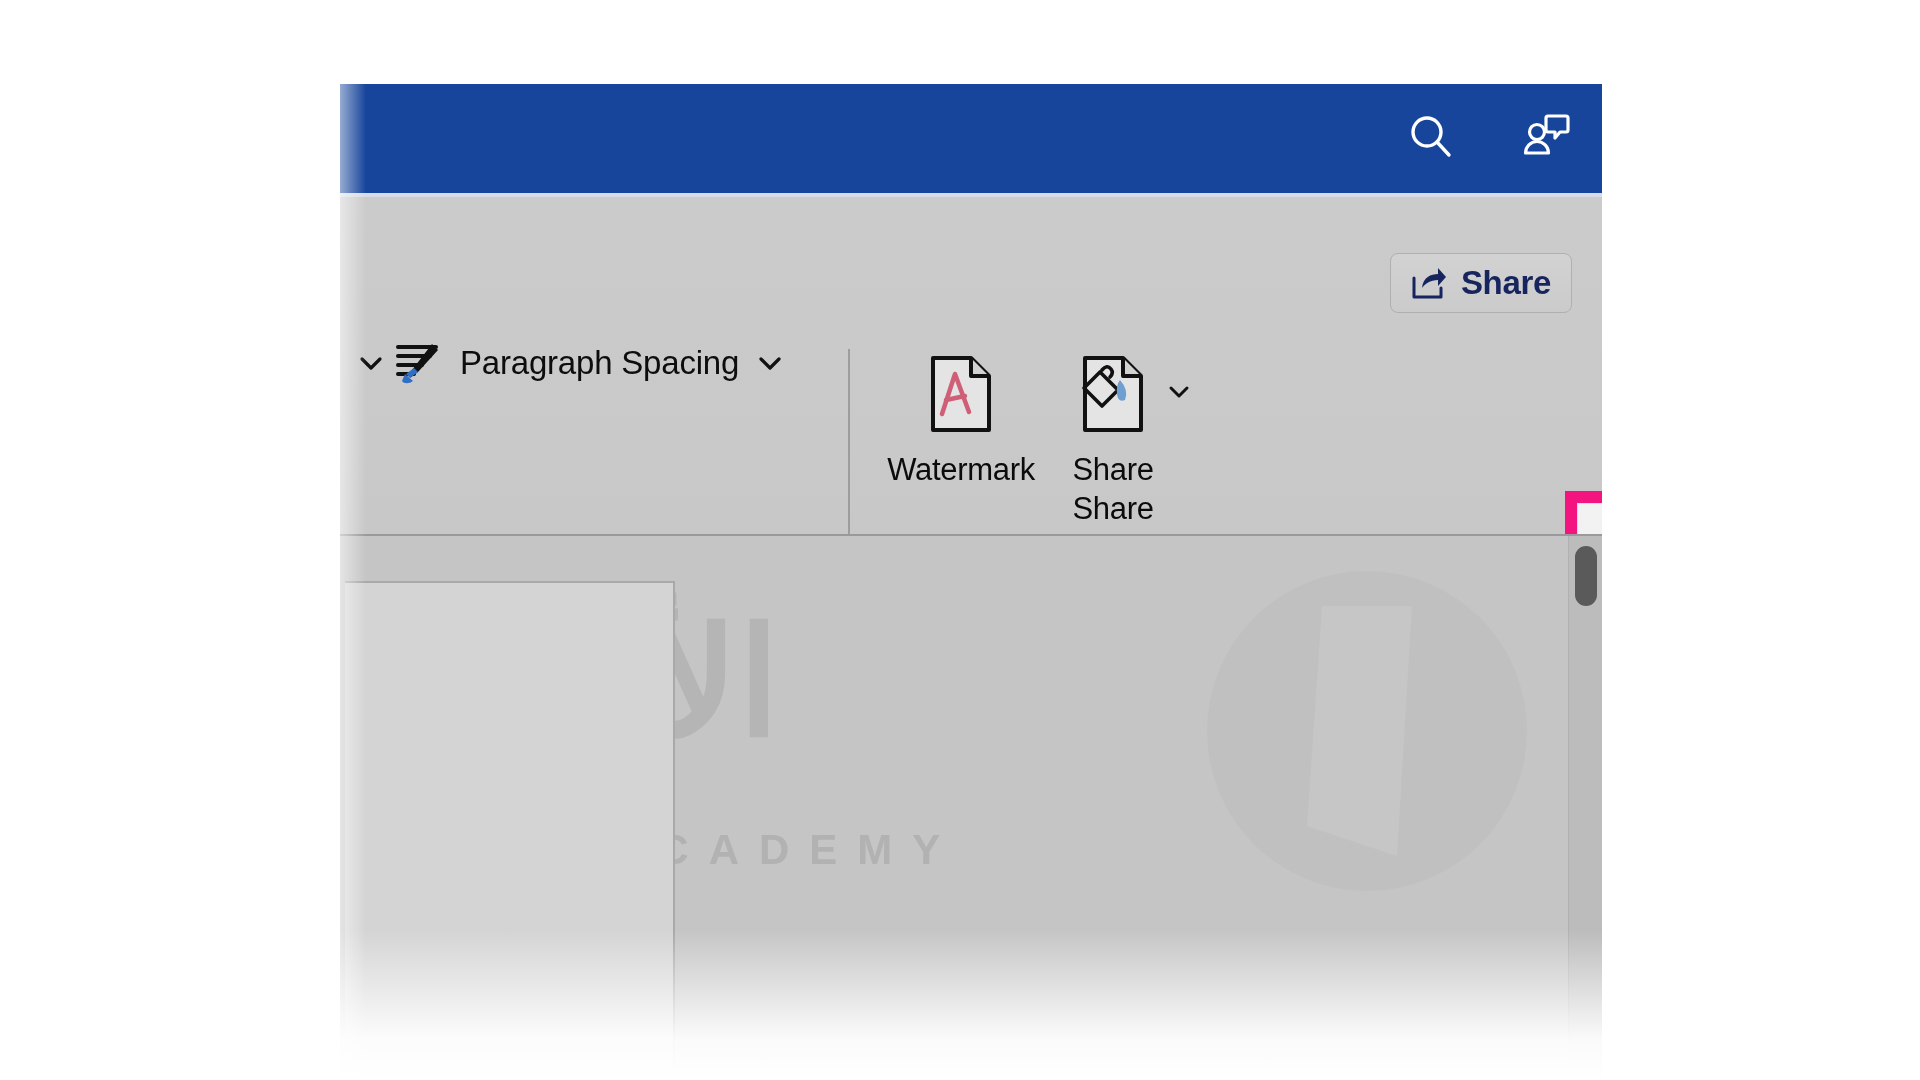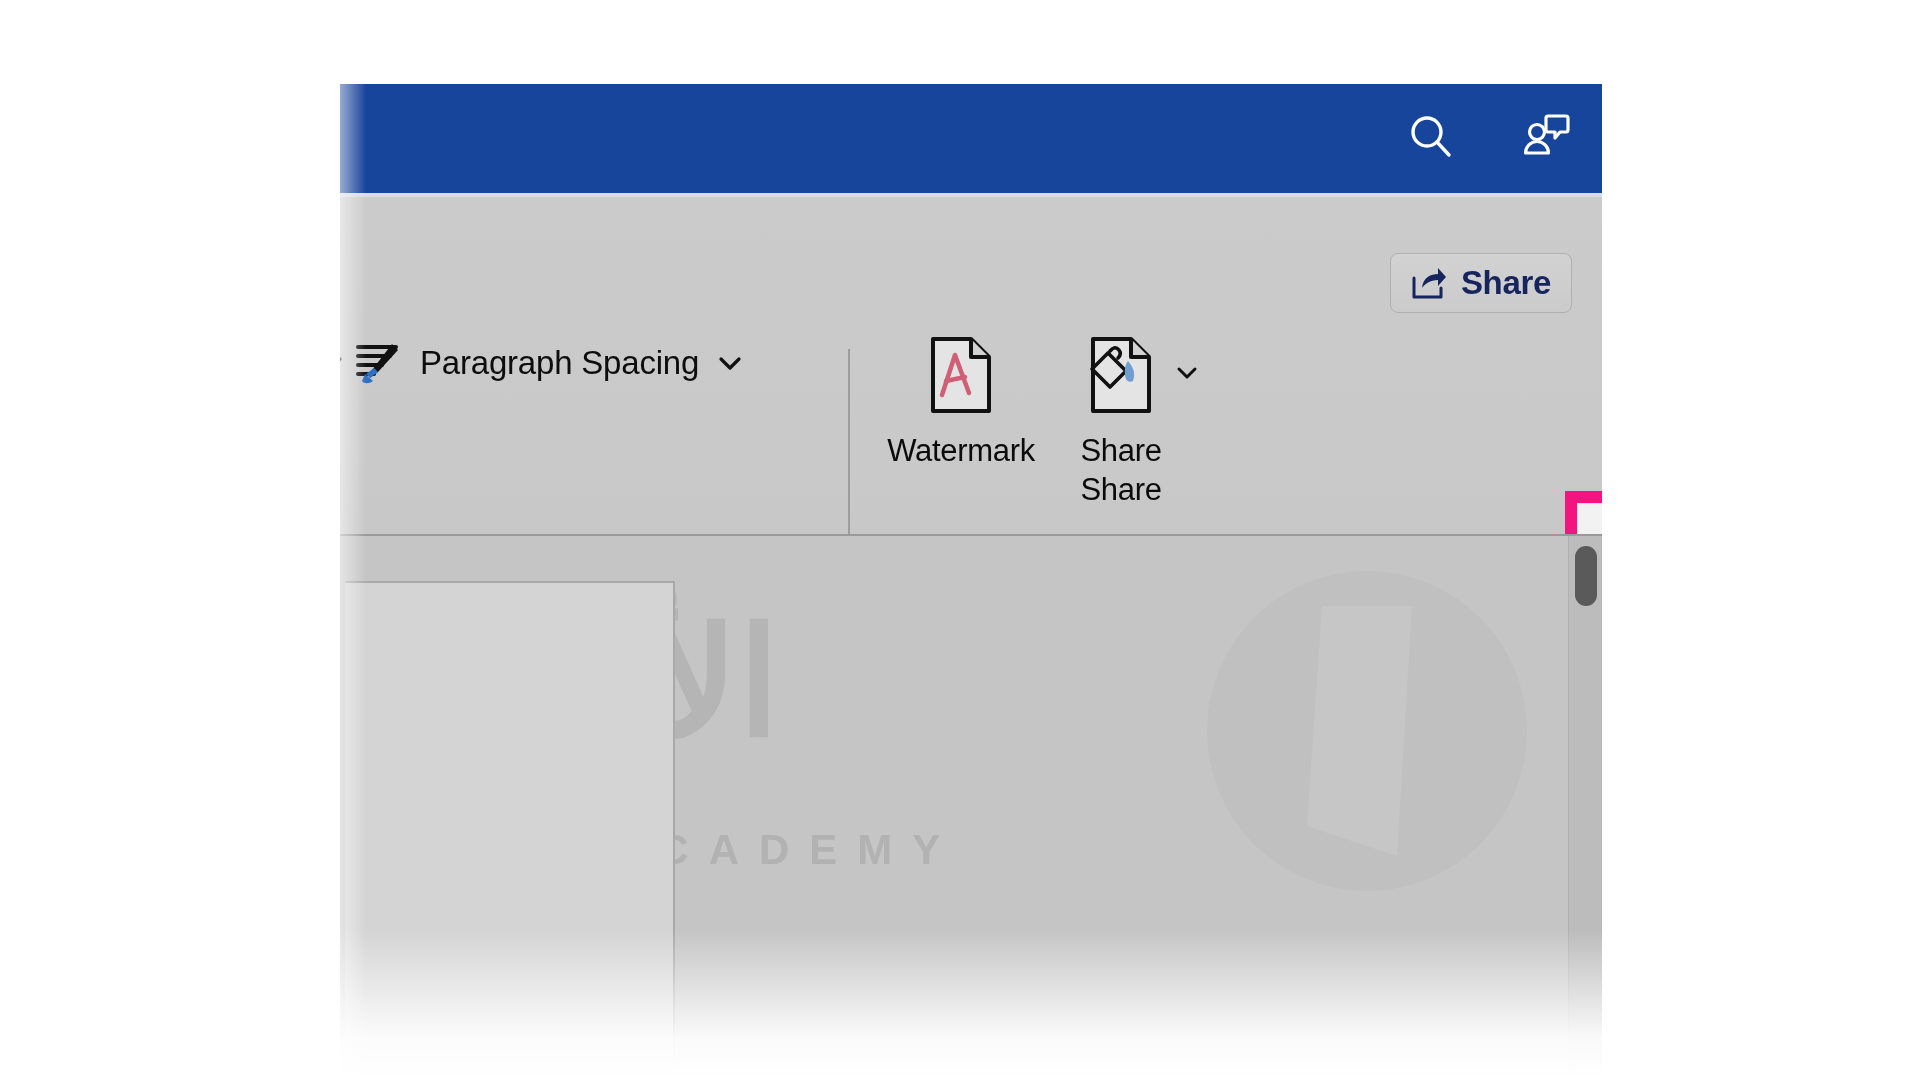--- a/index.html
+++ b/index.html
@@ -102,20 +102,21 @@
     letter-spacing: -0.3px;
   }
   .share-icon { width: 36px; height: 34px; display:block; }
 
   
   .left-group {
     position: absolute;
     left: 0;
     top: 130px;
     width: 500px;
+    padding-left: 40px;
   }
   .lg-row {
     display: flex;
     align-items: center;
     height: 72px;
   }
   .lg-row.row1 { margin-left: -22px; }
   .lg-row.row2 { margin-left: 28px; margin-top: 36px; }
 
   .cut-chevron {
@@ -147,24 +148,24 @@
     top: 152px;
     width: 2px;
     height: 210px;
     background: #9d9d9d;
   }
 
   
   .right-group {
     position: absolute;
     left: 545px;
-    top: 128px;
+    top: 147px;
     display: flex;
     align-items: flex-start;
-    gap: 8px;
+    gap: 0px;
   }
   .rib-btn {
     width: 152px;
     display: flex;
     flex-direction: column;
     align-items: center;
     padding-top: 8px;
     box-sizing: border-box;
   }
   .rib-glyph {

